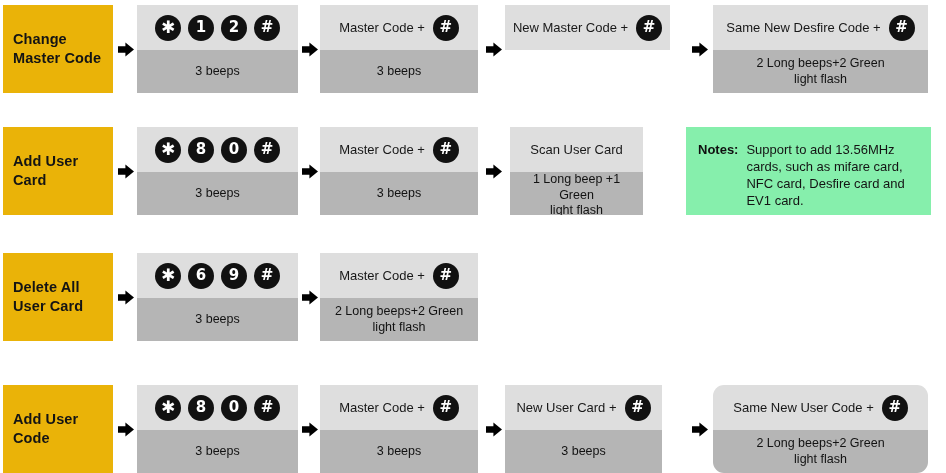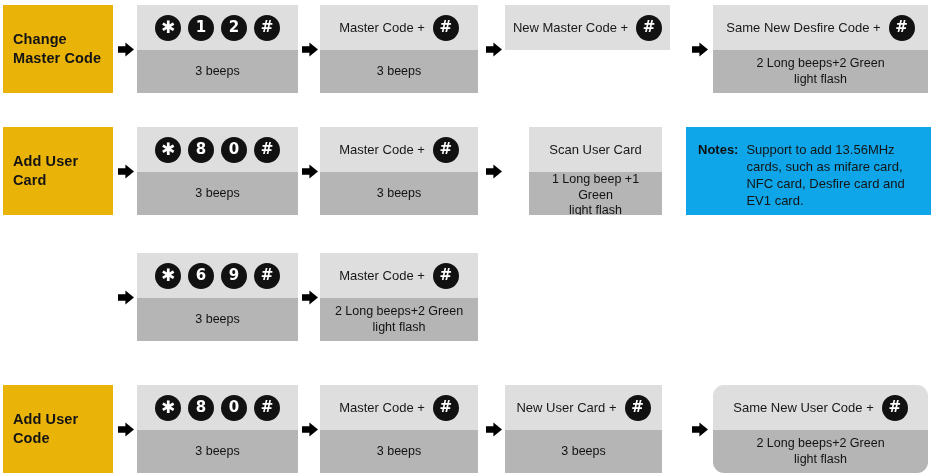--- a/index.html
+++ b/index.html
@@ -119,21 +119,21 @@
     display: flex;
     align-items: center;
     justify-content: center;
     gap: 8px;
   }
   .prompt .step-text { white-space: nowrap; }
 
   
   .notes-box {
     position: absolute;
-    background: #0ea5e9;
+    background: #86efac;
     display: flex;
     box-sizing: border-box;
     padding: 14px 12px 10px 12px;
   }
   .notes-label {
     font-size: 13px;
     font-weight: bold;
     color: #101010;
     margin-right: 8px;
     flex: none;
@@ -253,31 +253,34 @@
       </div>
       <div class="step-bottom">
         <div class="result-text">3 beeps</div>
       </div>
     </div>
     <div class="arrow" style="left: 486px; top: 164px;">
       <svg viewBox="0 0 16 15" width="16" height="15">
         <path d="M0 4.2 H7.4 V0.6 L16 7.5 L7.4 14.4 V10.8 H0 Z" fill="#000000"></path>
       </svg>
     </div>
-    <div class="step" style="left: 505px; width: 157px; top: 127px; height: 88px; padding-left: 24px;">
+    <div class="step" style="left: 486px; width: 157px; top: 127px; height: 88px; padding-left: 24px;">
       <div class="step-top" style="height: 45px;">
         <div class="step-text">Scan User Card</div>
       </div>
       <div class="step-bottom">
         <div class="result-text">1 Long beep +1 Green<br>light flash</div>
       </div>
     </div>
     <div class="notes-box" style="left: 686px; top: 127px; width: 245px; height: 88px;">
       <div class="notes-label">Notes:</div>
       <div class="notes-body">Support to add 13.56MHz cards, such as mifare card, NFC card, Desfire card and EV1 card.</div>
+    </div>
+    <div class="op-box" style="top: 253px; height: 88px;">
+      <div class="op-label">Delete All<br>User Card</div>
     </div>
     <div class="arrow" style="left: 118px; top: 290px;">
       <svg viewBox="0 0 16 15" width="16" height="15">
         <path d="M0 4.2 H7.4 V0.6 L16 7.5 L7.4 14.4 V10.8 H0 Z" fill="#000000"></path>
       </svg>
     </div>
     <div class="step" style="left: 137px; width: 161px; top: 253px; height: 88px;">
       <div class="step-top" style="height: 45px;">
         <div class="keys">
           <div class="key star">✱</div>

